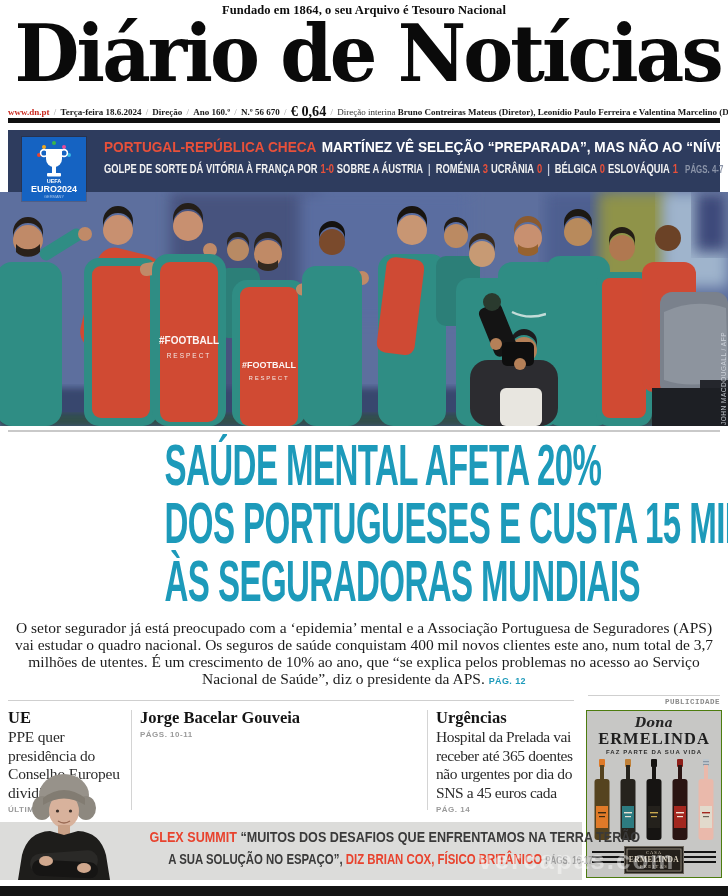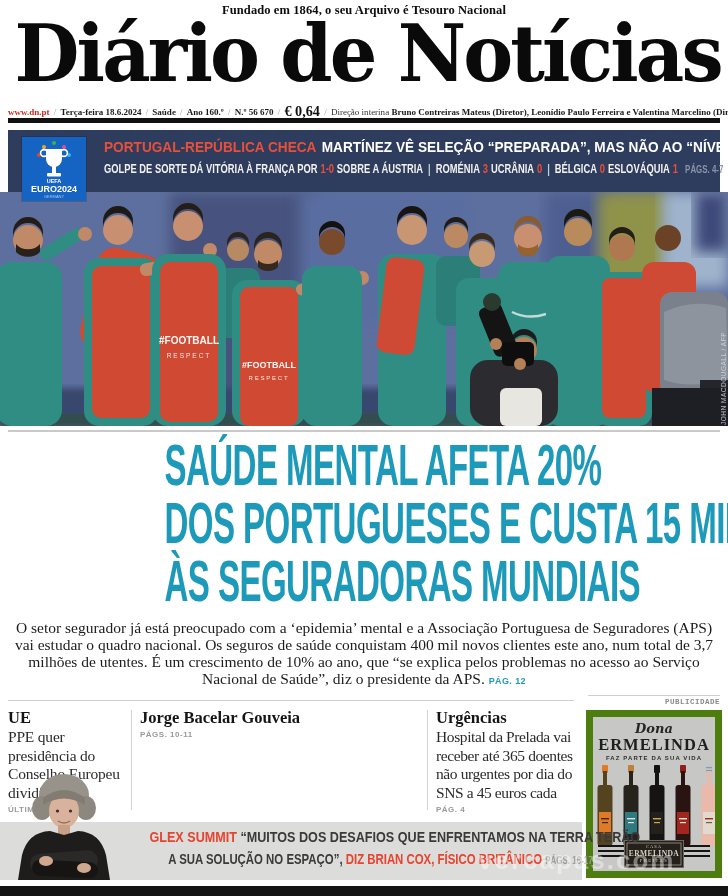--- a/index.html
+++ b/index.html
@@ -87,21 +87,21 @@
   .col2{left:140px;width:284px;}
   .col3{left:436px;width:146px;}
   .col3 .ctext{letter-spacing:-.4px;}
   
   .ad-label{
     position:absolute;top:698px;left:588px;width:132px;text-align:right;
     font-family:Liberation Mono, monospace;font-size:7.5px;font-weight:bold;
     letter-spacing:.5px;color:#8a8a8a;}
   .ad{
     position:absolute;top:710px;left:586px;width:136px;height:168px;
-    background:#c7c7c5;border:7px solid #4d7c0f;box-sizing:border-box;overflow:hidden;
+    background:#c7c7c5;border:1px solid #4d7c0f;box-sizing:border-box;overflow:hidden;
   }
   .ad-dona{margin-top:5px;text-align:center;font-family:"DejaVu Serif",serif;
     font-style:italic;font-weight:bold;font-size:13px;color:#262626;line-height:14px;}
   .ad-brand{text-align:center;font-family:"Liberation Serif",serif;font-weight:bold;
     font-size:16.5px;letter-spacing:1px;color:#1f1f1f;line-height:17px;transform:scaleY(1.05);}
   .ad-slogan{text-align:center;font-family:"Liberation Sans",sans-serif;font-weight:bold;
     font-size:6px;letter-spacing:1.1px;color:#2e2e2e;margin-top:2px;}
   .ad-bottles{display:block;margin:3px auto 0;}
   .ad-foot{position:absolute;left:0;bottom:5px;width:100%;height:26px;}
   .ad-stripes{position:absolute;left:5px;right:5px;top:5px;height:16px;
@@ -135,21 +135,21 @@
 <div class="page">
 
   <div class="tagline">Fundado em 1864, o seu Arquivo é Tesouro Nacional</div>
   <div class="masthead">Diário de Notícias</div>
 
   <div class="dateline">
     <span class="url">www.dn.pt</span>
     <span class="sep">/</span>
     <b>Terça-feira 18.6.2024</b>
     <span class="sep">/</span>
-    <b>Saúde</b>
+    <b>Direção</b>
     <span class="sep">/</span>
     <b>Ano 160.º</b>
     <span class="sep">/</span>
     <b>N.º 56 670</b>
     <span class="sep">/</span>
     <span class="price">€ 0,64</span>
     <span class="sep">/</span>
     <span>Direção interina</span>
     <b>Bruno Contreiras Mateus (Diretor), Leonídio Paulo Ferreira e Valentina Marcelino (Diretores Adjuntos)</b>
   </div>
@@ -355,21 +355,21 @@
     <span class="ctext">PPE quer presidência do Conselho Europeu dividida</span>
     <span class="cpage">ÚLTIMA</span>
   </div>
   <div class="col col2">
     <span class="kicker">Jorge Bacelar Gouveia</span>
     <span class="cpage">PÁGS. 10-11</span>
   </div>
   <div class="col col3">
     <span class="kicker">Urgências</span>
     <span class="ctext">Hospital da Prelada vai receber até 365 doentes não urgentes por dia do SNS a 45 euros cada</span>
-    <span class="cpage">PÁG. 4</span>
+    <span class="cpage">PÁG. 14</span>
   </div>
 
   <div class="ad-label">PUBLICIDADE</div>
   <div class="ad">
     <div class="ad-dona">Dona</div>
     <div class="ad-brand">ERMELINDA</div>
     <div class="ad-slogan">FAZ PARTE DA SUA VIDA</div>
     <svg class="ad-bottles" width="128" height="84" viewBox="0 0 128 84" xmlns="http://www.w3.org/2000/svg">
 
       <g>

